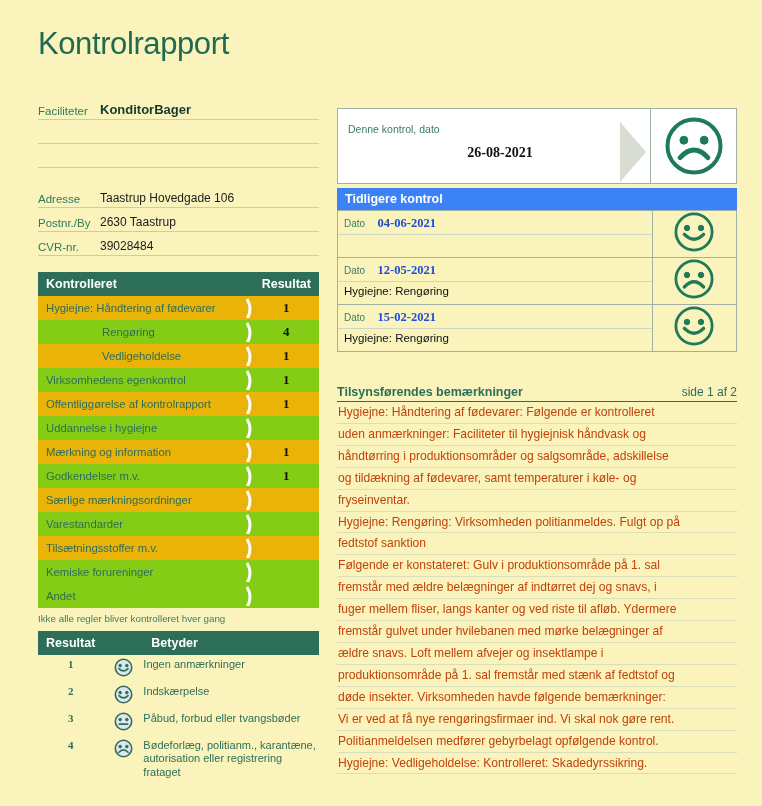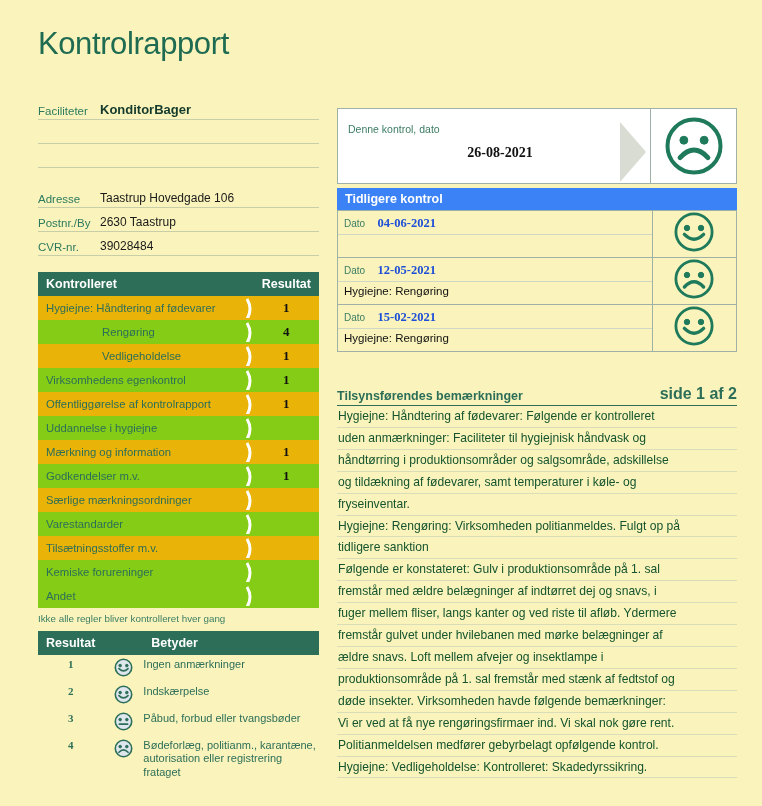--- a/index.html
+++ b/index.html
@@ -195,24 +195,24 @@
   
   .remarks { position: absolute; left: 337px; top: 385px; width: 400px; }
   .remarks-head {
     display: flex;
     justify-content: space-between;
     align-items: flex-end;
     border-bottom: 1px solid #2c6e58;
     padding-bottom: 2px;
   }
   .remarks-title { font-size: 12.5px; font-weight: bold; color: #2c6e58; }
-  .remarks-page { font-size: 16px; font-weight: bold; color: #2c6e58; }
+  .remarks-page { font-size: 12px; font-weight: normal; color: #2c6e58; }
   .remark-line {
     font-size: 12.1px;
-    color: #14532d;
+    color: #c2410c;
     border-bottom: 1px solid #d9ddb9;
     padding: 4px 1px 3px 1px;
     line-height: 1.15;
     white-space: nowrap;
   }
 </style>
 </head>
 <body>
 
 <div class="page">
@@ -492,21 +492,21 @@
       <span class="remarks-title">Tilsynsførendes bemærkninger</span>
       <span class="remarks-page">side 1 af 2</span>
     </div>
     <div id="remarks-body">
         <div class="remark-line">Hygiejne: Håndtering af fødevarer: Følgende er kontrolleret</div>
         <div class="remark-line">uden anmærkninger: Faciliteter til hygiejnisk håndvask og</div>
         <div class="remark-line">håndtørring i produktionsområder og salgsområde, adskillelse</div>
         <div class="remark-line">og tildækning af fødevarer, samt temperaturer i køle- og</div>
         <div class="remark-line">fryseinventar.</div>
         <div class="remark-line">Hygiejne: Rengøring: Virksomheden politianmeldes. Fulgt op på</div>
-        <div class="remark-line">tidligere sanktion</div>
+        <div class="remark-line">fedtstof sanktion</div>
         <div class="remark-line">Følgende er konstateret: Gulv i produktionsområde på 1. sal</div>
         <div class="remark-line">fremstår med ældre belægninger af indtørret dej og snavs, i</div>
         <div class="remark-line">fuger mellem fliser, langs kanter og ved riste til afløb. Ydermere</div>
         <div class="remark-line">fremstår gulvet under hvilebanen med mørke belægninger af</div>
         <div class="remark-line">ældre snavs. Loft mellem afvejer og insektlampe i</div>
         <div class="remark-line">produktionsområde på 1. sal fremstår med stænk af fedtstof og</div>
         <div class="remark-line">døde insekter. Virksomheden havde følgende bemærkninger:</div>
         <div class="remark-line">Vi er ved at få nye rengøringsfirmaer ind. Vi skal nok gøre rent.</div>
         <div class="remark-line">Politianmeldelsen medfører gebyrbelagt opfølgende kontrol.</div>
         <div class="remark-line">Hygiejne: Vedligeholdelse: Kontrolleret: Skadedyrssikring.</div>

